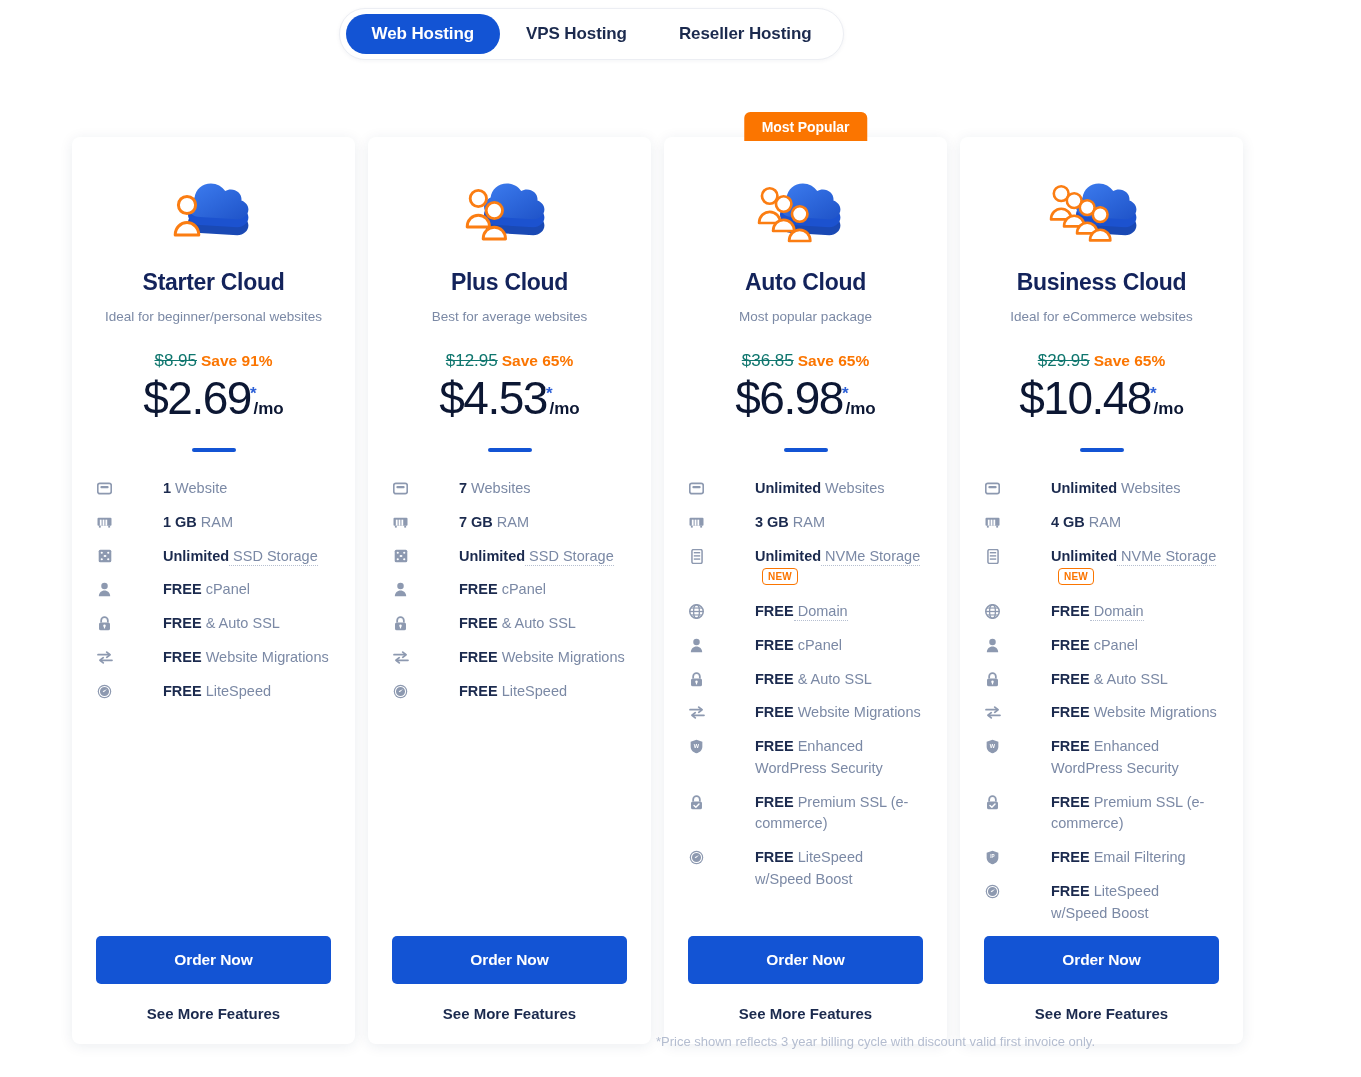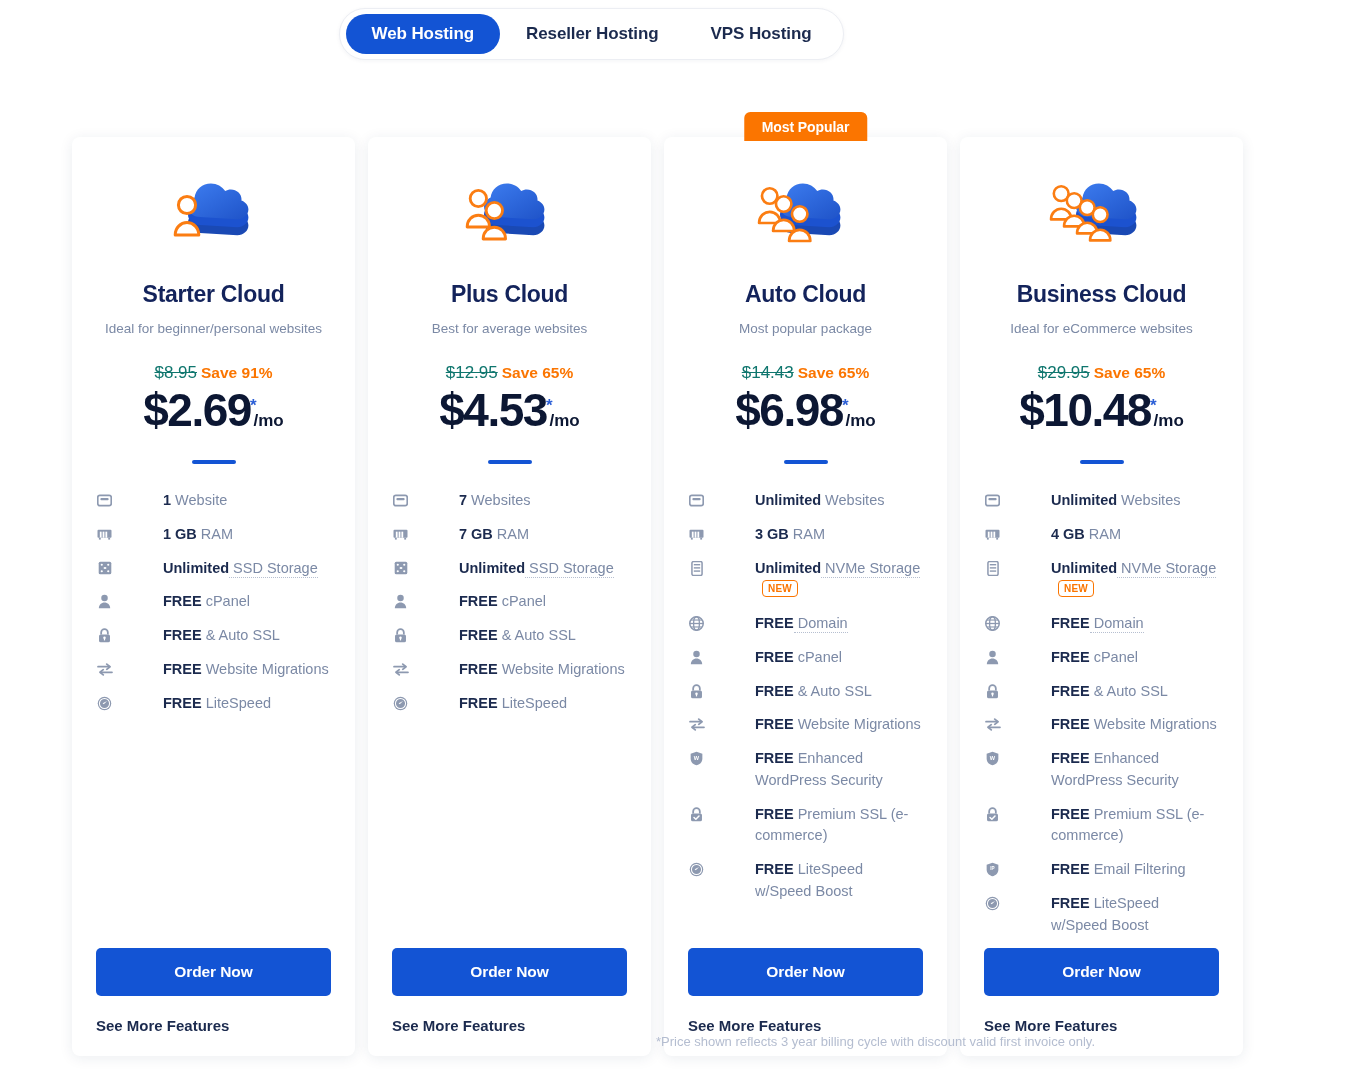--- a/index.html
+++ b/index.html
@@ -82,21 +82,21 @@
     display: flex; align-items: center; justify-content: center;
     padding-top: 28px;
   }
   .card-icon svg { display: block; }
 
   .plan-name {
     text-align: center;
     font-size: 23px;
     font-weight: 700;
     color: #13235b;
-    margin-top: 40px;
+    margin-top: 28px;
     letter-spacing: -0.3px;
   }
   .plan-desc {
     text-align: center;
     font-size: 13.5px;
     color: #7b89a5;
     margin-top: 13px;
   }
   .price-row {
     text-align: center;
@@ -116,21 +116,21 @@
     margin-left: 4px;
   }
   .price-main {
     text-align: center;
     margin-top: 4px;
     white-space: nowrap;
     line-height: 1;
   }
   .price-big {
     font-size: 46px;
-    font-weight: 700;
+    font-weight: 400;
     color: #0c1733;
     letter-spacing: -1.5px;
     margin-top: 20px;
   }
   .price-star {
     font-size: 17px;
     color: #2c5fd6;
     vertical-align: super;
     font-weight: 700;
     position: relative;
@@ -201,20 +201,21 @@
     border-radius: 5px;
     font-size: 15.5px;
     font-weight: 700;
     padding: 15px 0;
     cursor: pointer;
     font-family: inherit;
     letter-spacing: -0.1px;
   }
   .see-more {
     display: block;
+    text-align: center;
     margin-top: 21px;
     font-size: 15px;
     font-weight: 700;
     color: #1b2a4e;
     text-decoration: none;
     cursor: pointer;
   }
 
   
   .disclaimer {
@@ -227,22 +228,22 @@
   }
 </style>
 </head>
 <body>
 
 <div class="page">
 
   <div class="tabs-wrap">
     <div class="tabs" id="tabs">
         <div class="tab active">Web Hosting</div>
+        <div class="tab">VPS Hosting</div>
         <div class="tab">Reseller Hosting</div>
-        <div class="tab">VPS Hosting</div>
       </div>
   </div>
 
   <div class="cards" id="cards">
       <div class="card">
         <div class="card-icon">
           <svg width="108" height="84" viewBox="0 0 108 84">
             <defs>
               <linearGradient id="cTop" x1="0" y1="0" x2="1" y2="1">
                 <stop offset="0%" stop-color="#3d7df0"></stop>
@@ -496,21 +497,21 @@
               <path d="M1.2 40c0-7.2 5.3-12.4 11.8-12.4S24.8 32.8 24.8 40z" fill="#ffffff" stroke="#fb7d12" stroke-width="3" stroke-linejoin="round"></path>
             </g>
             <g transform="translate(36,44) scale(0.9)">
               <circle cx="13" cy="10" r="8.6" fill="#ffffff" stroke="#fb7d12" stroke-width="3"></circle>
               <path d="M1.2 40c0-7.2 5.3-12.4 11.8-12.4S24.8 32.8 24.8 40z" fill="#ffffff" stroke="#fb7d12" stroke-width="3" stroke-linejoin="round"></path>
             </g>
           </svg>
         </div>
         <div class="plan-name">Auto Cloud</div>
         <div class="plan-desc">Most popular package</div>
-        <div class="price-row"><span class="price-old">$14.43</span><span class="price-save">Save 65%</span></div>
+        <div class="price-row"><span class="price-old">$36.85</span><span class="price-save">Save 65%</span></div>
         <div class="price-main"><span class="price-big">$6.98</span><span class="price-star">*</span><span class="price-mo">/mo</span></div>
         <div class="divider"></div>
         <ul class="features">
           <li class="feature">
             <span class="f-icon">
               <svg width="15" height="15" viewBox="0 0 16 16">
                 <rect x="0.8" y="2.5" width="14.4" height="11" rx="2.2" fill="none" stroke="#8d99b0" stroke-width="1.8"></rect>
                 <rect x="3.6" y="5.3" width="8.8" height="2.4" rx="1" fill="#8d99b0"></rect>
               </svg>
             </span>

